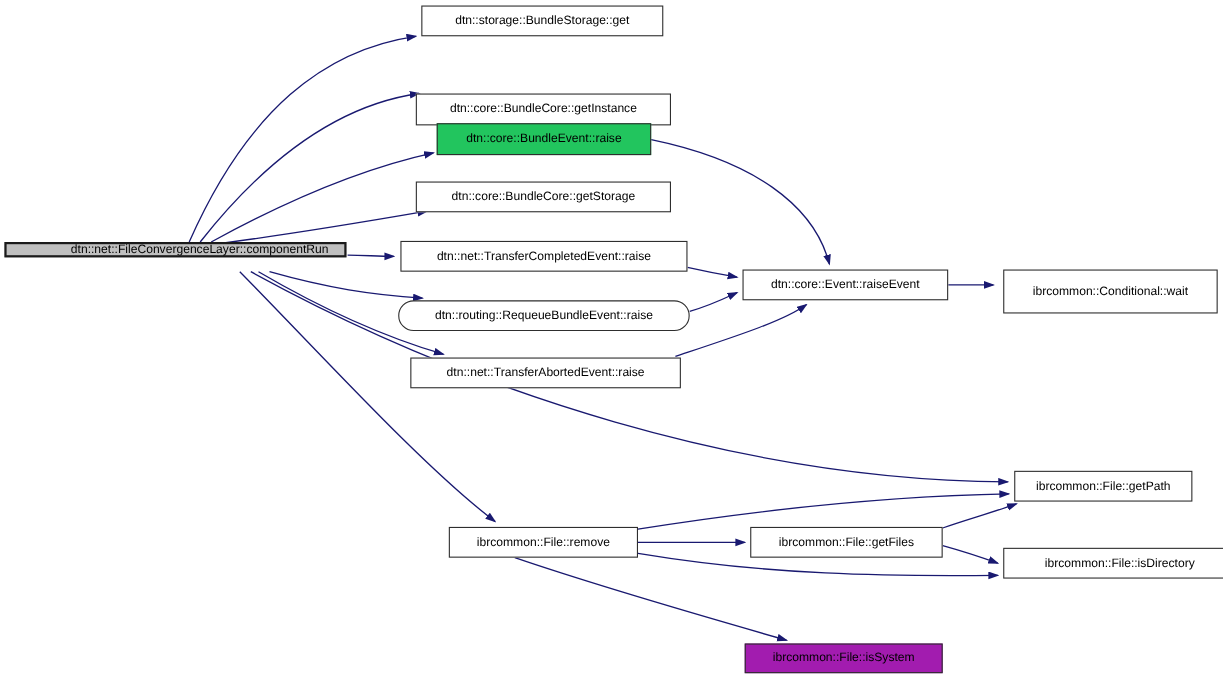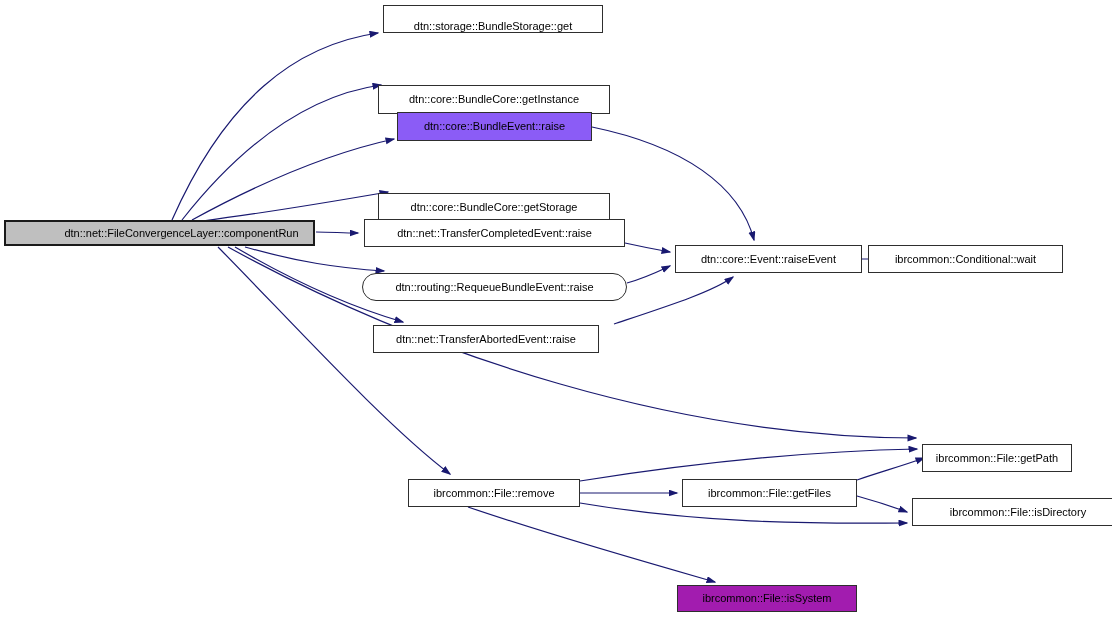--- a/index.html
+++ b/index.html
@@ -56,51 +56,51 @@
         <path d="M 862,259 L 903,259" class="edge" stroke="#191970" marker-end="url(#arrow)"></path>
         <path d="M 580,481 C 700,462 810,451 917,449" class="edge" stroke="#191970" marker-end="url(#arrow)"></path>
         <path d="M 580,493 L 677,493" class="edge" stroke="#191970" marker-end="url(#arrow)"></path>
         <path d="M 580,503 C 700,523 805,524 907,523" class="edge" stroke="#191970" marker-end="url(#arrow)"></path>
         <path d="M 468,507 C 550,535 645,562 715,582" class="edge" stroke="#191970" marker-end="url(#arrow)"></path>
         <path d="M 857,480 C 880,472 902,466 924,458" class="edge" stroke="#191970" marker-end="url(#arrow)"></path>
         <path d="M 857,496 C 875,501 888,505 907,512" class="edge" stroke="#191970" marker-end="url(#arrow)"></path>
       </g>
   </svg>
   <div id="nodes">
-      <div class="node root" style="left: 4px; top: 220px; width: 311px; height: 26px; background: rgb(191, 191, 191); color: rgb(0, 0, 0); padding-left: 44px;">
+      <div class="node root" style="left: 4px; top: 220px; width: 311px; height: 14px; background: rgb(191, 191, 191); color: rgb(0, 0, 0); padding-left: 44px;">
         <span>dtn::net::FileConvergenceLayer::componentRun</span>
       </div>
-      <div class="node" style="left: 383px; top: 5px; width: 220px; height: 28px; background: rgb(255, 255, 255); color: rgb(0, 0, 0); align-items: flex-end;">
+      <div class="node" style="left: 383px; top: 5px; width: 220px; height: 28px; background: rgb(255, 255, 255); color: rgb(0, 0, 0);">
         <span>dtn::storage::BundleStorage::get</span>
       </div>
       <div class="node" style="left: 378px; top: 59px; width: 232px; height: 29px; background: rgb(255, 255, 255); color: rgb(0, 0, 0); margin-top: 26px;">
         <span>dtn::core::BundleCore::getInstance</span>
       </div>
-      <div class="node" style="left: 397px; top: 112px; width: 195px; height: 29px; background: #8b5cf6; color: rgb(0, 0, 0);">
+      <div class="node" style="left: 397px; top: 112px; width: 195px; height: 29px; background: #22c55e; color: rgb(0, 0, 0);">
         <span>dtn::core::BundleEvent::raise</span>
       </div>
-      <div class="node" style="left: 378px; top: 165px; width: 232px; height: 28px; background: rgb(255, 255, 255); color: rgb(0, 0, 0); margin-top: 28px;">
+      <div class="node" style="left: 378px; top: 165px; width: 232px; height: 28px; background: rgb(255, 255, 255); color: rgb(0, 0, 0);">
         <span>dtn::core::BundleCore::getStorage</span>
       </div>
       <div class="node" style="left: 364px; top: 219px; width: 261px; height: 28px; background: rgb(255, 255, 255); color: rgb(0, 0, 0); justify-content: center;">
         <span>dtn::net::TransferCompletedEvent::raise</span>
       </div>
       <div class="node" style="left: 362px; top: 273px; width: 265px; height: 28px; background: rgb(255, 255, 255); color: rgb(0, 0, 0); border-radius: 14px;">
         <span>dtn::routing::RequeueBundleEvent::raise</span>
       </div>
-      <div class="node" style="left: 373px; top: 325px; width: 226px; height: 28px; background: rgb(255, 255, 255); color: rgb(0, 0, 0);">
+      <div class="node" style="left: 373px; top: 325px; width: 246px; height: 28px; background: rgb(255, 255, 255); color: rgb(0, 0, 0);">
         <span>dtn::net::TransferAbortedEvent::raise</span>
       </div>
       <div class="node" style="left: 675px; top: 245px; width: 187px; height: 28px; background: rgb(255, 255, 255); color: rgb(0, 0, 0);">
         <span>dtn::core::Event::raiseEvent</span>
       </div>
-      <div class="node" style="left: 868px; top: 245px; width: 195px; height: 28px; background: rgb(255, 255, 255); color: rgb(0, 0, 0);">
+      <div class="node" style="left: 912px; top: 245px; width: 195px; height: 40px; background: rgb(255, 255, 255); color: rgb(0, 0, 0);">
         <span>ibrcommon::Conditional::wait</span>
       </div>
-      <div class="node" style="left: 922px; top: 444px; width: 150px; height: 28px; background: rgb(255, 255, 255); color: rgb(0, 0, 0); align-items: center;">
+      <div class="node" style="left: 922px; top: 428px; width: 162px; height: 28px; background: rgb(255, 255, 255); color: rgb(0, 0, 0); align-items: center;">
         <span>ibrcommon::File::getPath</span>
       </div>
       <div class="node" style="left: 408px; top: 479px; width: 172px; height: 28px; background: rgb(255, 255, 255); color: rgb(0, 0, 0);">
         <span>ibrcommon::File::remove</span>
       </div>
       <div class="node" style="left: 682px; top: 479px; width: 175px; height: 28px; background: rgb(255, 255, 255); color: rgb(0, 0, 0);">
         <span>ibrcommon::File::getFiles</span>
       </div>
       <div class="node" style="left: 912px; top: 498px; width: 212px; height: 28px; background: rgb(255, 255, 255); color: rgb(0, 0, 0);">
         <span>ibrcommon::File::isDirectory</span>

